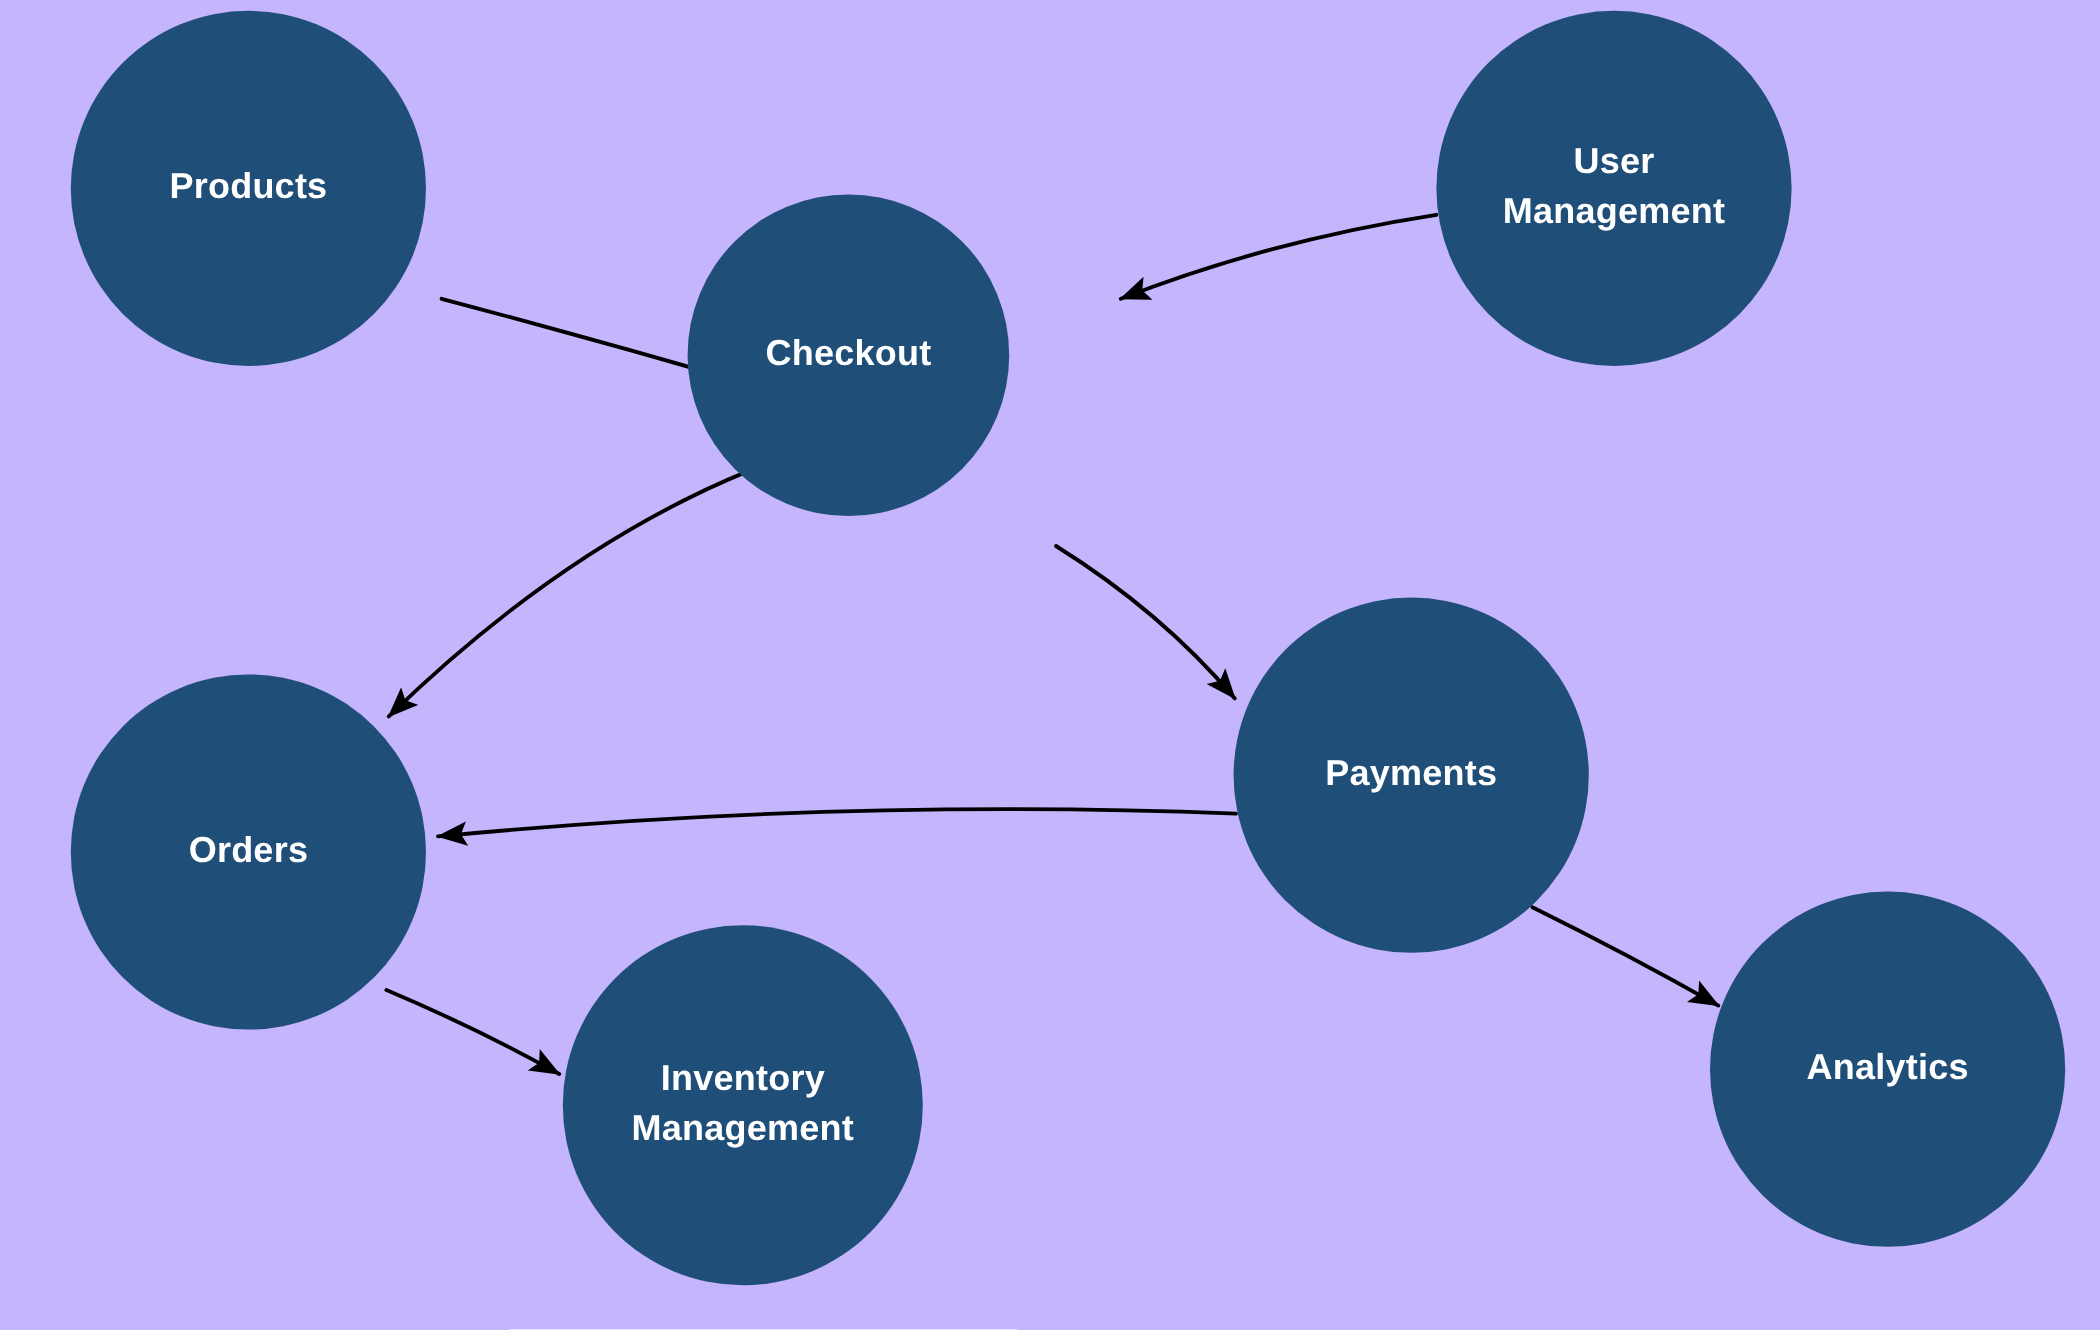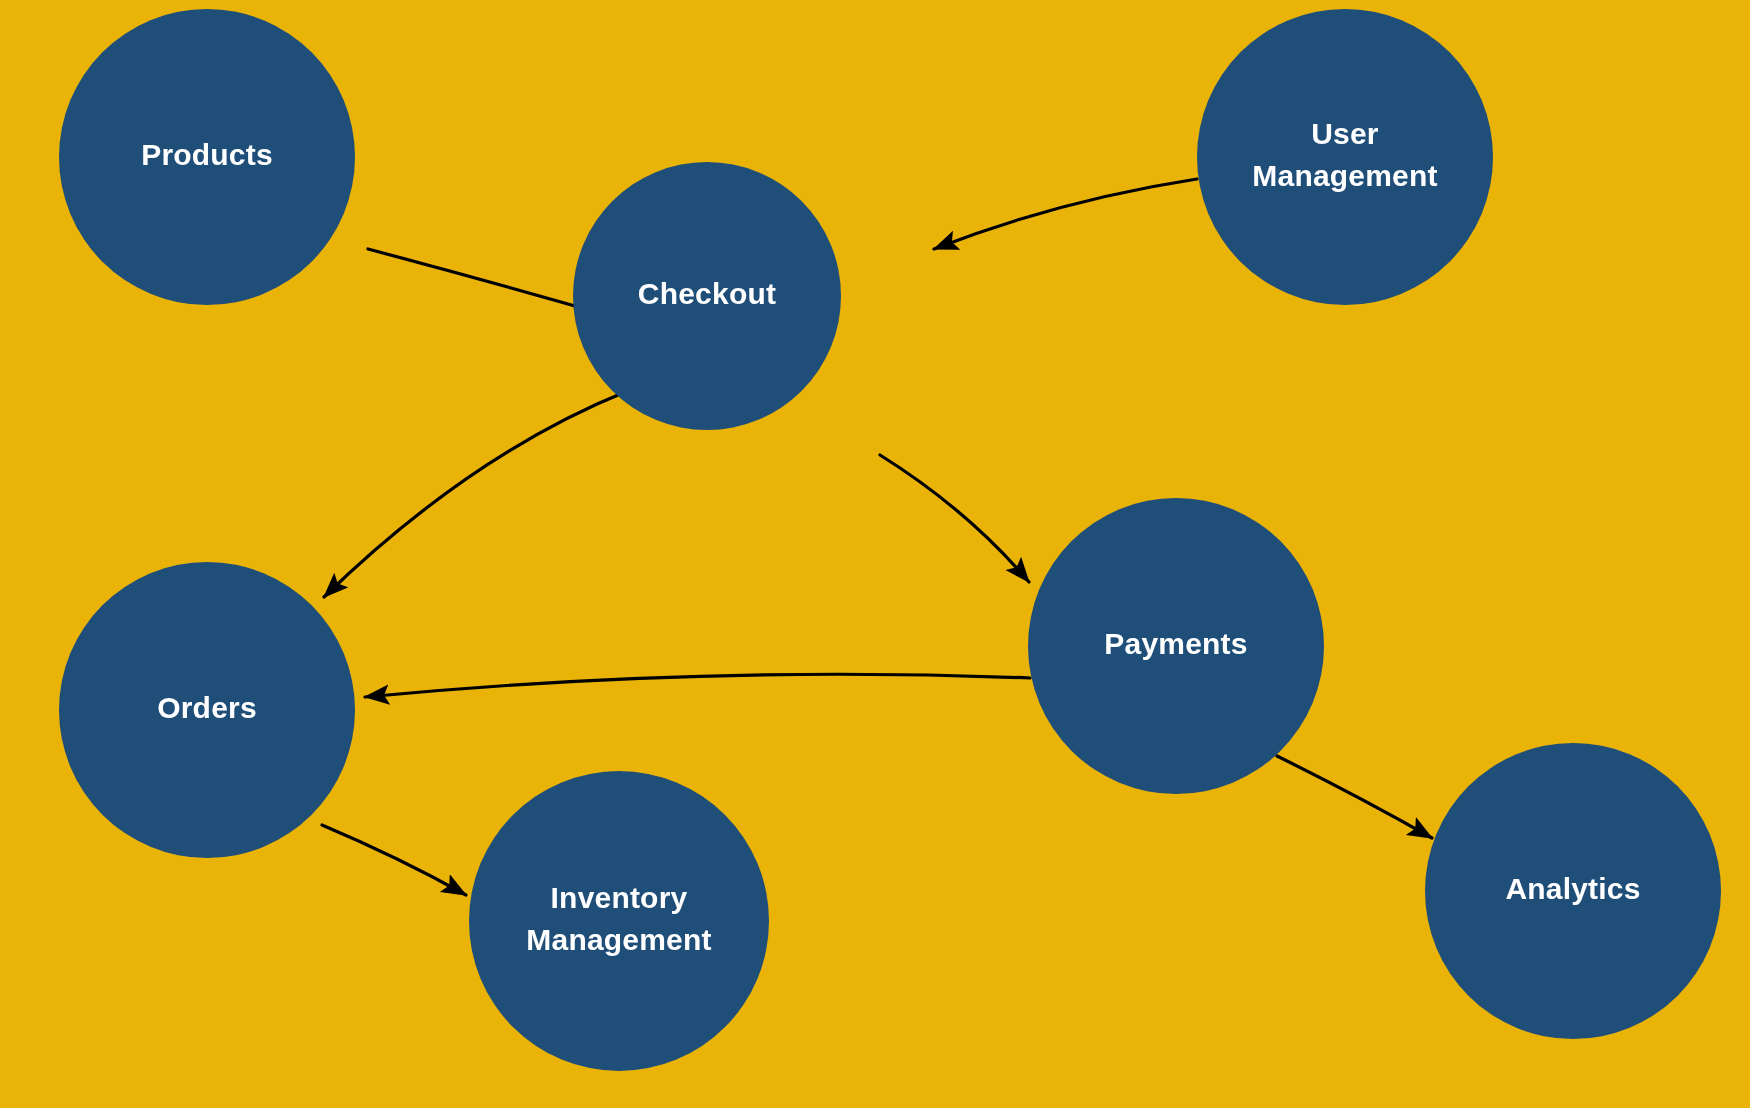--- a/index.html
+++ b/index.html
@@ -49,21 +49,21 @@
   }
   .edge-hit {
     fill: none;
     stroke: transparent;
     stroke-width: 18;
   }
 </style>
 </head>
 <body>
 
-<div id="graph-canvas" style="background: #eab308;">
+<div id="graph-canvas" style="background: #c4b5fd;">
   <svg id="graph-svg" viewBox="0 0 1750 1108" xmlns="http://www.w3.org/2000/svg">
     <defs>
       <marker id="arrowhead" markerWidth="9" markerHeight="9" refX="7.6" refY="3.2" orient="auto" markerUnits="strokeWidth">
         <path d="M 0,0 L 8,3.2 L 0,6.4 L 1.6,3.2 Z" fill="#000000"></path>
       </marker>
     </defs>
     <g id="edges-layer">
         <g>
           <path class="edge-hit" d="M 368,249 Q 500,284 634,323"></path>
           <path class="edge-path" d="M 368,249 Q 500,284 634,323" stroke="#000000" marker-end="url(#arrowhead)"></path>

